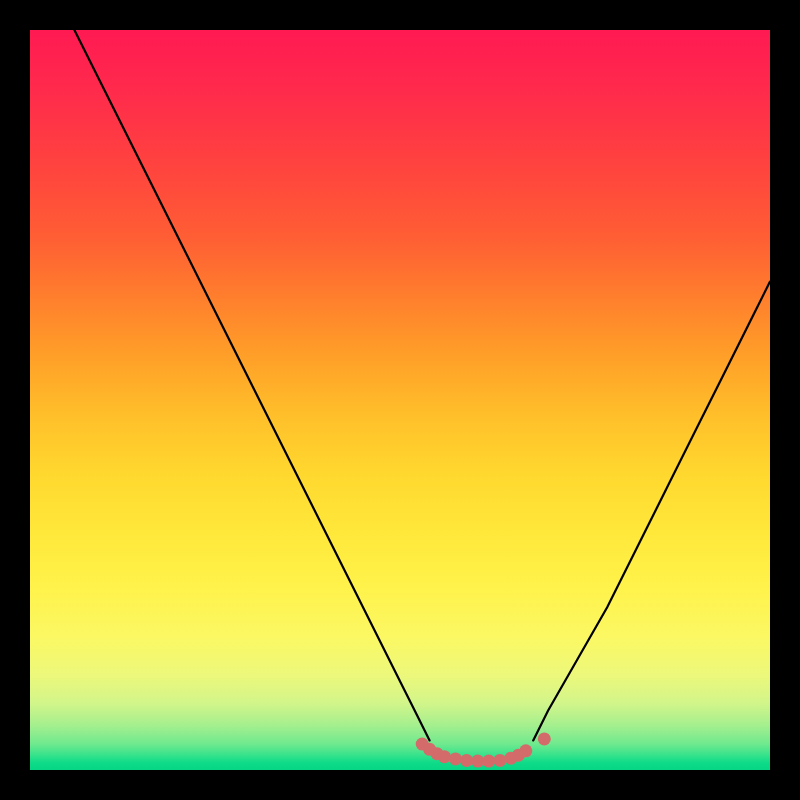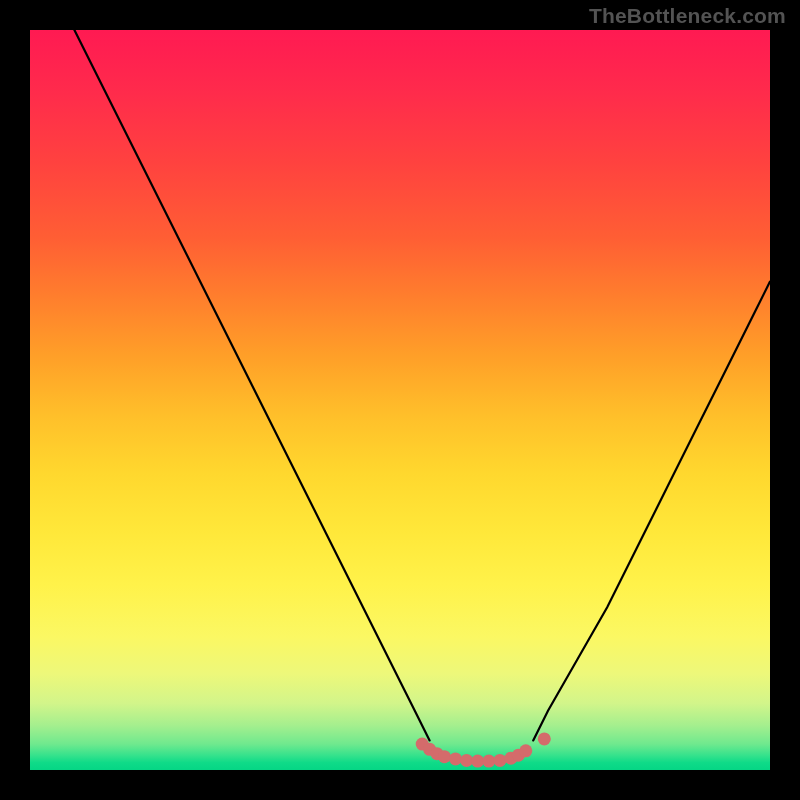--- a/index.html
+++ b/index.html
@@ -70,21 +70,20 @@
     stroke-linecap: round;
   }
   .dot {
     fill: #d46b6b;
   }
 </style>
 </head>
 <body>
 
 <div class="frame">
-  <div class="watermark">TheBottleneck.com</div>
 
   <div class="plot">
     <svg class="curves" viewBox="0 0 740 740" preserveAspectRatio="none">
       <path id="left-branch" class="curve" d="M44.4 0.0 L74.0 59.2 L111.0 133.2 L148.0 207.2 L185.0 281.2 L222.0 355.2 L259.0 429.2 L296.0 503.2 L333.0 577.2 L370.0 651.2 L384.8 680.8 L399.6 710.4"></path>
       <path id="right-branch" class="curve" d="M503.2 710.4 L518.0 680.8 L547.6 629.0 L577.2 577.2 L606.8 518.0 L636.4 458.8 L666.0 399.6 L695.6 340.4 L725.2 281.2 L740.0 251.6"></path>
       <g id="dots">
           <circle cx="392.2" cy="714.1" r="6.5" class="dot"></circle>
           <circle cx="399.6" cy="719.3" r="6.5" class="dot"></circle>
           <circle cx="407.0" cy="723.7" r="6.5" class="dot"></circle>
           <circle cx="414.4" cy="726.7" r="6.5" class="dot"></circle>

